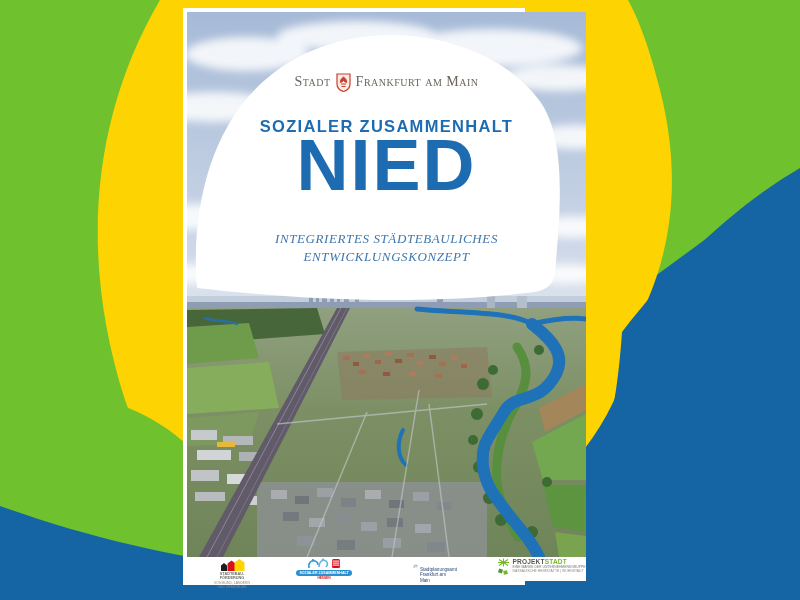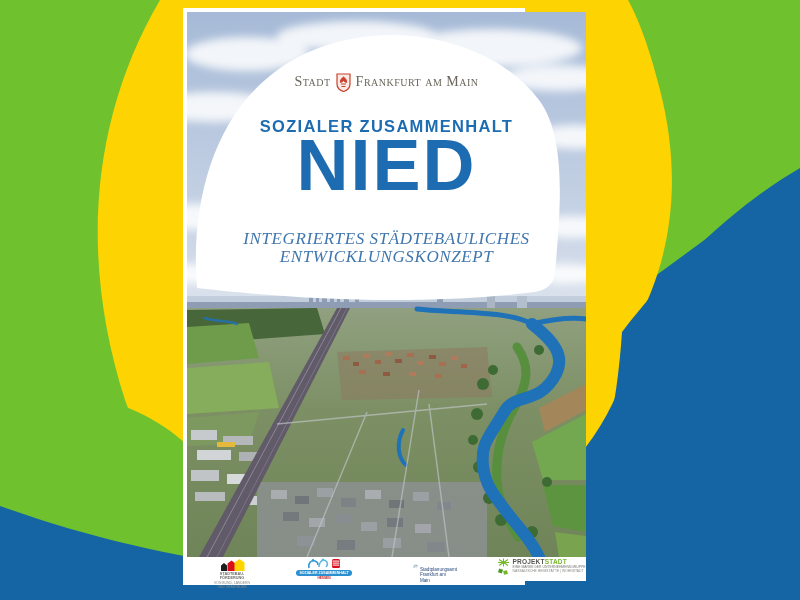--- a/index.html
+++ b/index.html
@@ -15,21 +15,21 @@
 
   
   .overlay{position:absolute;left:0;width:407px;text-align:center;}
   #citylogo{top:62px;height:24px;display:flex;align-items:center;justify-content:center;
             gap:5px;color:#6b665c;font-family:"Liberation Serif",serif;
             font-variant:small-caps;font-size:14px;letter-spacing:.5px;}
   #kicker{top:109px;font-size:16.5px;font-weight:800;color:#1d6cb2;letter-spacing:1.3px;}
   #title{top:121px;font-size:72px;line-height:1;font-weight:900;color:#1d6cb2;
          letter-spacing:2px;}
   #subtitle{top:222px;font-family:"Liberation Serif",serif;font-style:italic;
-            font-size:17px;line-height:18px;color:#3f76ad;letter-spacing:.6px;}
+            font-size:13px;line-height:18px;color:#3f76ad;letter-spacing:.6px;}
 
   
   #footer{position:absolute;left:4px;top:549px;width:399px;height:24px;background:#fff;}
   .lg{position:absolute;top:1px;display:flex;flex-direction:column;align-items:center;}
   .tiny{font-size:3.4px;line-height:4px;color:#8a8a86;text-align:center;white-space:nowrap;}
   .tinyb{font-size:3.8px;line-height:4.4px;font-weight:bold;color:#6d6d68;}
   #lg2banner{background:#2b8fd0;color:#fff;font-size:3.6px;line-height:6px;height:6px;
              padding:0 3px;border-radius:3px;font-weight:bold;white-space:nowrap;}
   #lg2sub{color:#c22026;font-size:3.2px;line-height:4px;font-weight:bold;}
   .lg3txt{font-size:4.6px;line-height:5.4px;color:#29487a;text-align:left;}

